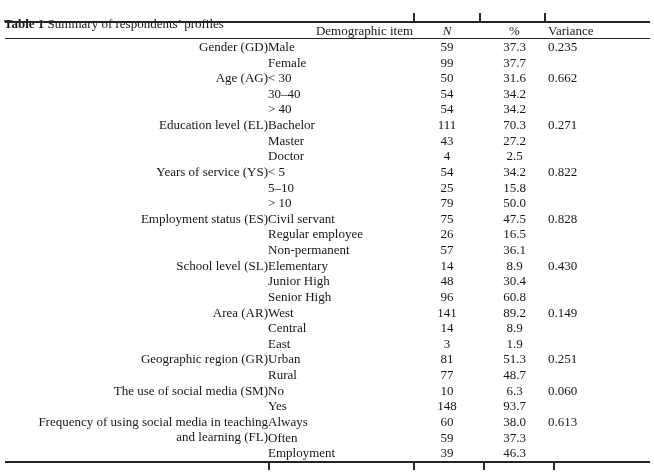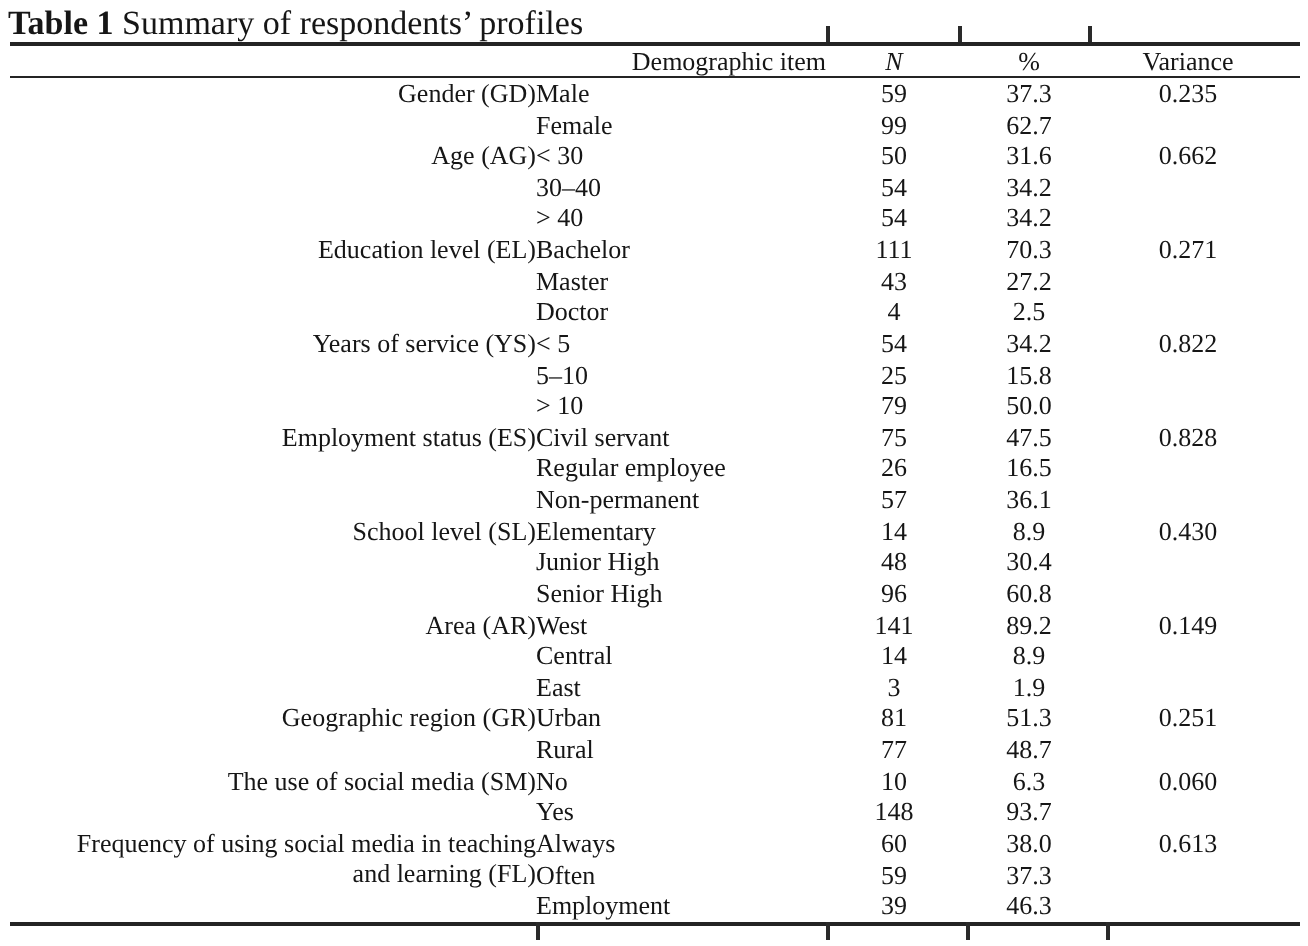--- a/index.html
+++ b/index.html
@@ -8,22 +8,22 @@
     width: 654px;
     height: 473px;
     background: #ffffff;
     font-family: "Liberation Serif", "DejaVu Serif", serif;
     color: #161616;
     overflow: hidden;
   }
   .caption {
     position: absolute;
     left: 4px;
-    top: 2px;
-    font-size: 17px;
+    top: 16px;
+    font-size: 13px;
     white-space: nowrap;
   }
   .caption .bold { font-weight: bold; }
   table.tbl {
     position: absolute;
     left: 5px;
     top: 21px;
     width: 645px;
     border-collapse: collapse;
     table-layout: fixed;
@@ -44,21 +44,21 @@
     padding: 0;
     line-height: 15.5px;
     vertical-align: top;
     white-space: nowrap;
     overflow: visible;
   }
   .c-item  { text-align: right; padding-left: 5px; }
   .c-cat   { text-align: left; margin-left: 48px; }
   .c-n     { text-align: center; }
   .c-pct   { text-align: center; }
-  .c-var   { text-align: center; padding-right: 10px; font-family: Liberation Serif, serif; }
+  .c-var   { text-align: left; padding-right: 10px; font-family: Liberation Serif, serif; }
   th.c-n   { font-style: italic; }
   .tick {
     position: absolute;
     width: 1.5px;
     background: #2a2a2a;
   }
 </style>
 </head>
 <body>
 
@@ -89,21 +89,21 @@
         <tr>
           <td class="c-item" rowspan="2">Gender (GD)</td>
           <td class="c-cat">Male</td>
           <td class="c-n">59</td>
           <td class="c-pct">37.3</td>
           <td class="c-var" rowspan="2">0.235</td>
         </tr>
         <tr>
           <td class="c-cat">Female</td>
           <td class="c-n">99</td>
-          <td class="c-pct">62.7</td>
+          <td class="c-pct">37.7</td>
         </tr>
         <tr>
           <td class="c-item" rowspan="3">Age (AG)</td>
           <td class="c-cat">&lt; 30</td>
           <td class="c-n">50</td>
           <td class="c-pct">31.6</td>
           <td class="c-var" rowspan="3">0.662</td>
         </tr>
         <tr>
           <td class="c-cat">30–40</td>

